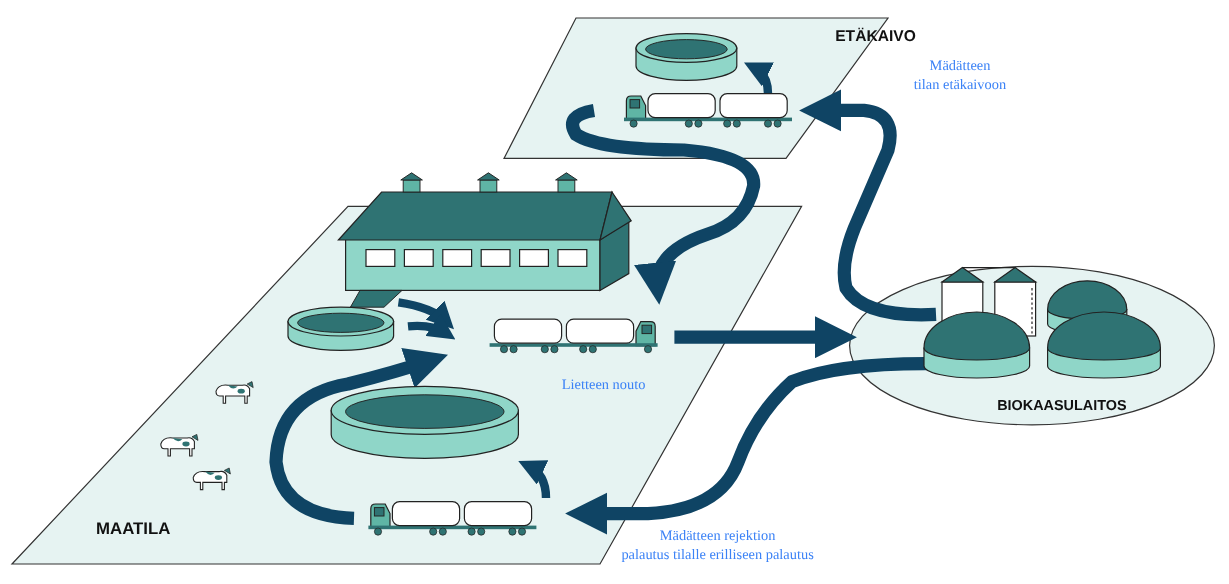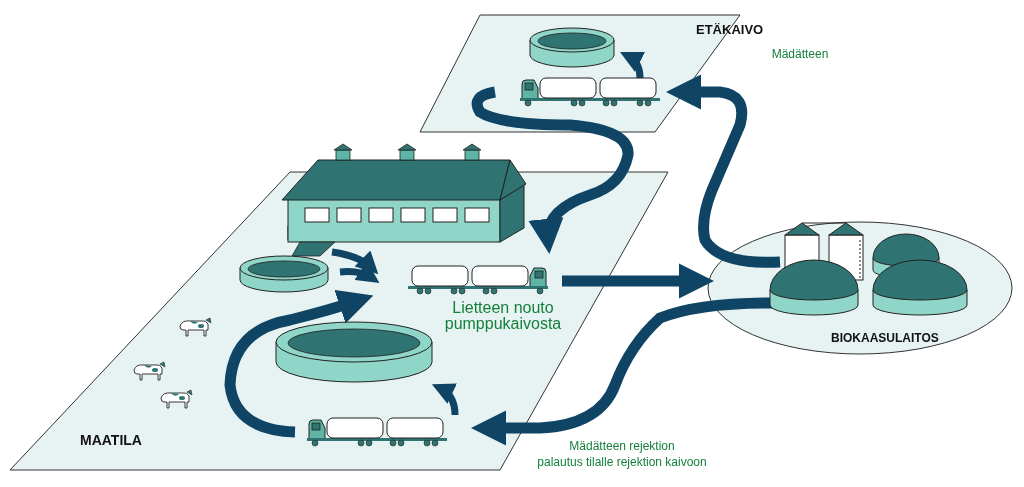--- a/index.html
+++ b/index.html
@@ -1,18 +1,18 @@
 <!DOCTYPE html>
 <html><head>
 <meta charset="utf-8">
 <style>
   html, body { margin:0; padding:0; background:#ffffff; }
   body { width:1024px; height:487px; position:relative; overflow:hidden; font-family:"Liberation Sans", sans-serif; }
   svg#diagram { position:absolute; left:0; top:0; }
-  .lbl { position:absolute; font-family:Liberation Sans, sans-serif; color:#15803d; text-align:center; line-height:16px; }
+  .lbl { position:absolute; font-family:Liberation Serif, serif; color:#3b82f6; text-align:center; line-height:16px; }
   .area-title { position:absolute; font-family:"Liberation Sans", sans-serif; font-weight:bold; color:#111;padding-left:28px; }
 </style>
 </head>
 <body>
 
 <svg id="diagram" width="1024" height="487" viewBox="0 0 1024 487">
   <defs>
     <marker id="ah" viewBox="0 0 10 10" refX="6" refY="5" markerWidth="3.2" markerHeight="3.2" orient="auto">
       <path d="M0,0 L10,5 L0,10 z" fill="#0f4464"></path>
     </marker>
@@ -148,23 +148,23 @@
     <path d="M873,290 A47,30 0 0 1 967,290 A47,10 0 0 1 873,290 z" fill="#2f7373" stroke="#222"></path>
   </g>
 </svg>
 
 <div class="area-title" style="left:668px;top:22px;font-size:13px;">ETÄKAIVO</div>
 <div class="area-title" style="left:52px;top:432px;font-size:14px;text-align:right;">MAATILA</div>
 <div class="area-title" style="left:803px;top:331px;font-size:12px;text-align:right;">BIOKAASULAITOS</div>
 
 <div class="lbl" style="left:735px;top:46px;width:130px;font-size:12px;">
   <div>Mädätteen</div>
+  <div>tilan etäkaivoon</div>
 </div>
 
-<div class="lbl" style="left:428px;top:300px;width:150px;font-size:16px;">
+<div class="lbl" style="left:428px;top:312px;width:150px;font-size:12px;">
   <div>Lietteen nouto</div>
-  <div>pumppukaivosta</div>
 </div>
 
-<div class="lbl" style="left:512px;top:438px;width:220px;font-size:12px;">
+<div class="lbl" style="left:488px;top:438px;width:220px;font-size:12px;">
   <div>Mädätteen rejektion</div>
-  <div>palautus tilalle rejektion kaivoon</div>
+  <div>palautus tilalle erilliseen palautus</div>
 </div>
 
 </body></html>

